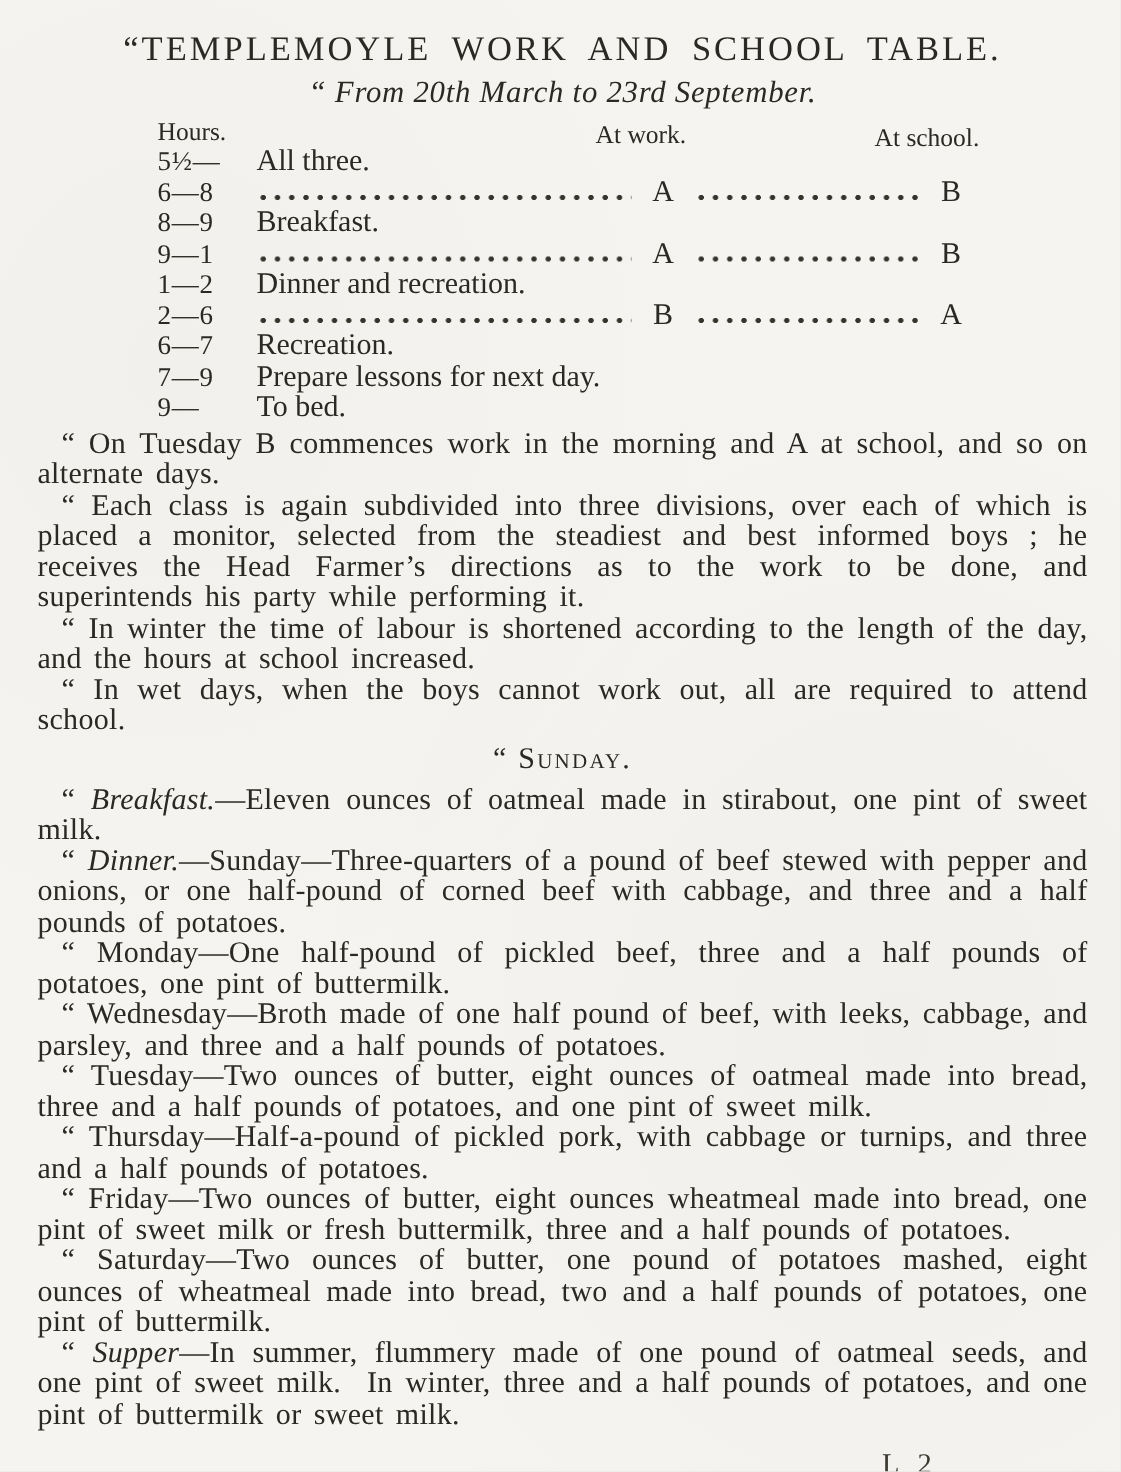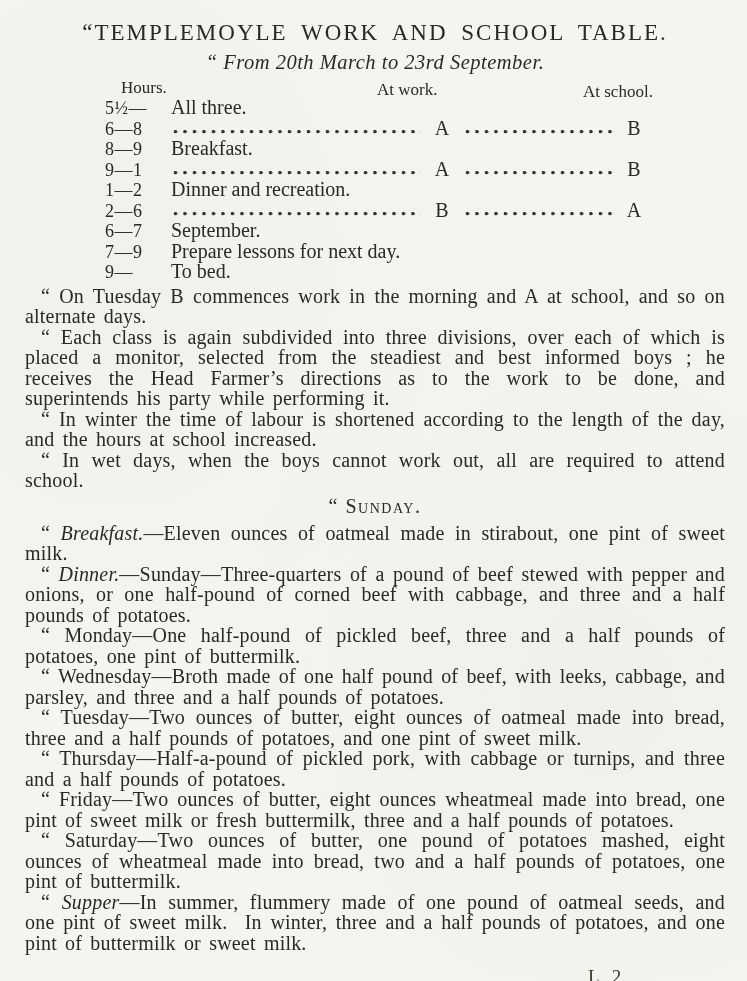--- a/index.html
+++ b/index.html
@@ -38,22 +38,22 @@
     line-height: 26px;
   }
   
   .schedule { margin-left: 80px; margin-top: 2px; }
   .sched-header {
     position: relative;
     height: 19px;
     font-size: 17px;
     line-height: 19px;
   }
-  .h-hours { position: absolute; left: 16px; top: 0; }
-  .h-work  { position: absolute; left: 272px; top: 2px; }
+  .h-hours { position: absolute; left: 0; top: 0; }
+  .h-work  { position: absolute; left: 292px; top: 2px; }
   .h-school{ position: absolute; left: 478px; top: 4px; }
   .sched-row {
     display: flex;
     align-items: baseline;
     height: 20.5px;
     line-height: 20.5px;
     font-size: 20px;
   }
   .hours-cell { flex: 0 0 66px; font-size: 18px; letter-spacing: 0.5px; }
   .activity-cell { flex: 1 1 auto; }
@@ -139,21 +139,21 @@
         </div>
         <div class="sched-row">
           <span class="hours-cell">2—6</span>
           <span class="dots dots1"></span>
           <span class="letter">B</span>
           <span class="dots dots2"></span>
           <span class="letter letter2">A</span>
         </div>
         <div class="sched-row">
           <span class="hours-cell">6—7</span>
-          <span class="activity-cell">September.</span>
+          <span class="activity-cell">Recreation.</span>
         </div>
         <div class="sched-row">
           <span class="hours-cell">7—9</span>
           <span class="activity-cell">Prepare lessons for next day.</span>
         </div>
         <div class="sched-row">
           <span class="hours-cell">9—</span>
           <span class="activity-cell">To bed.</span>
         </div>
       </div>

